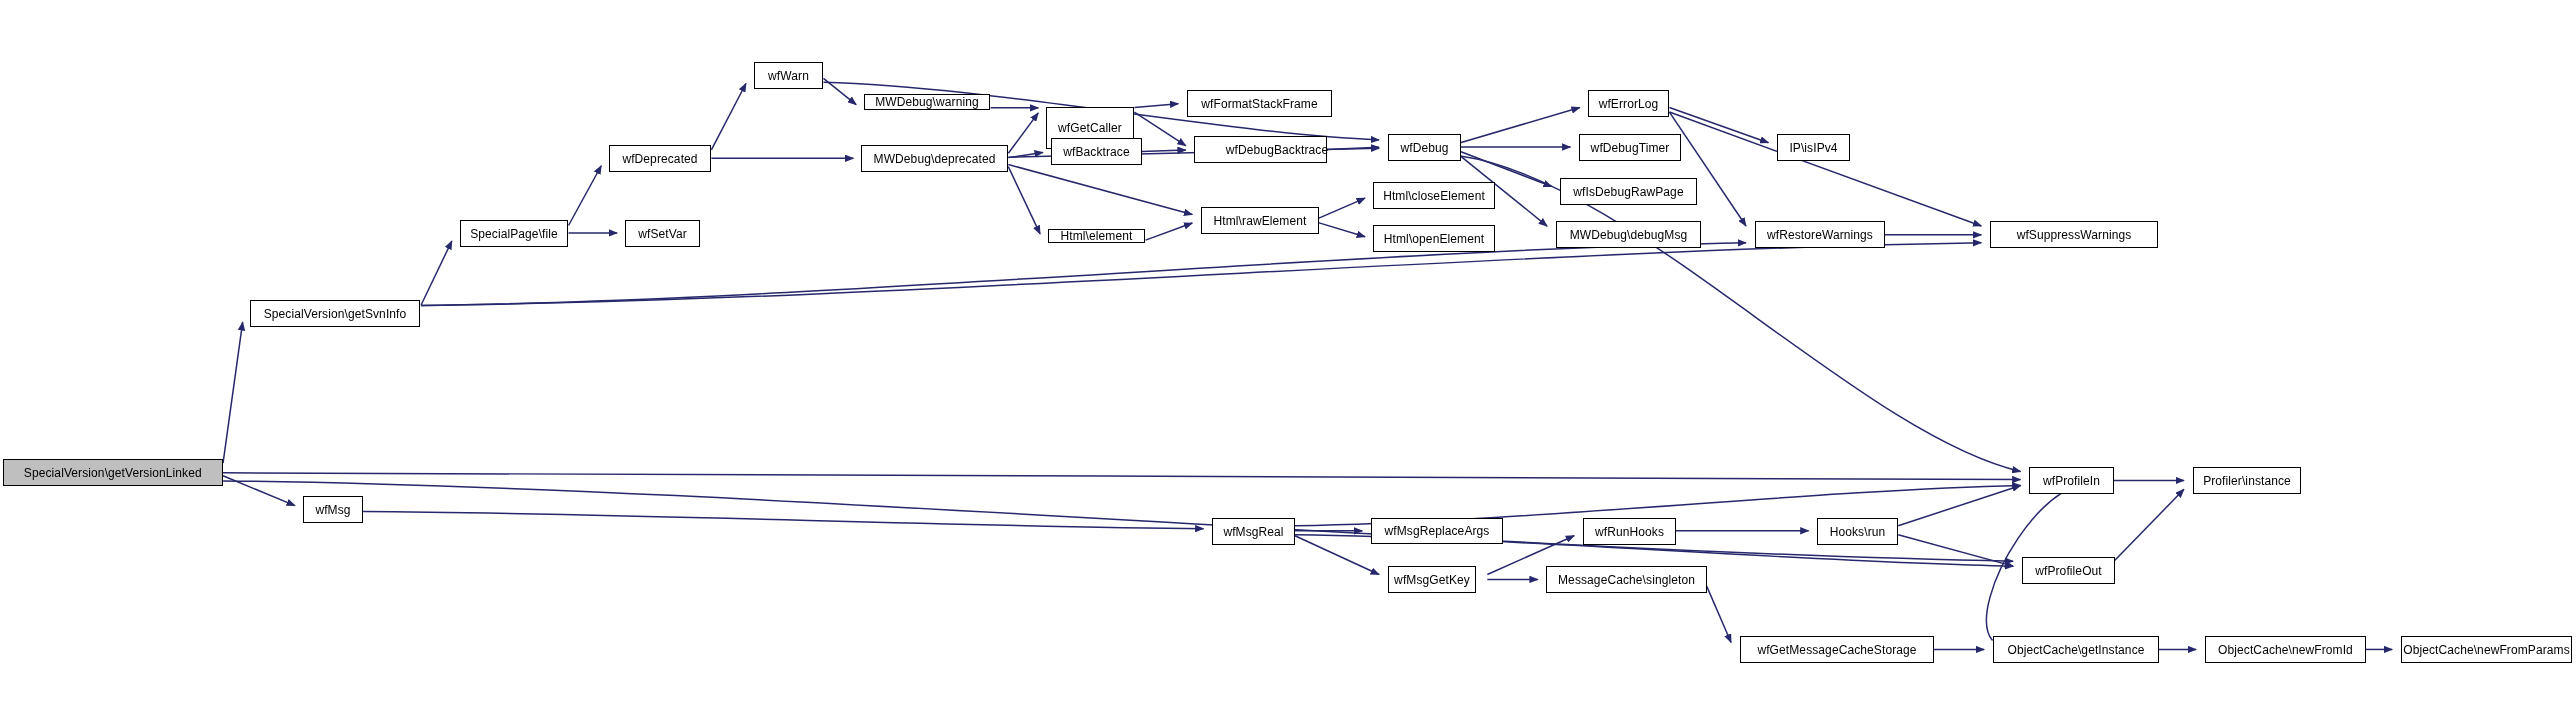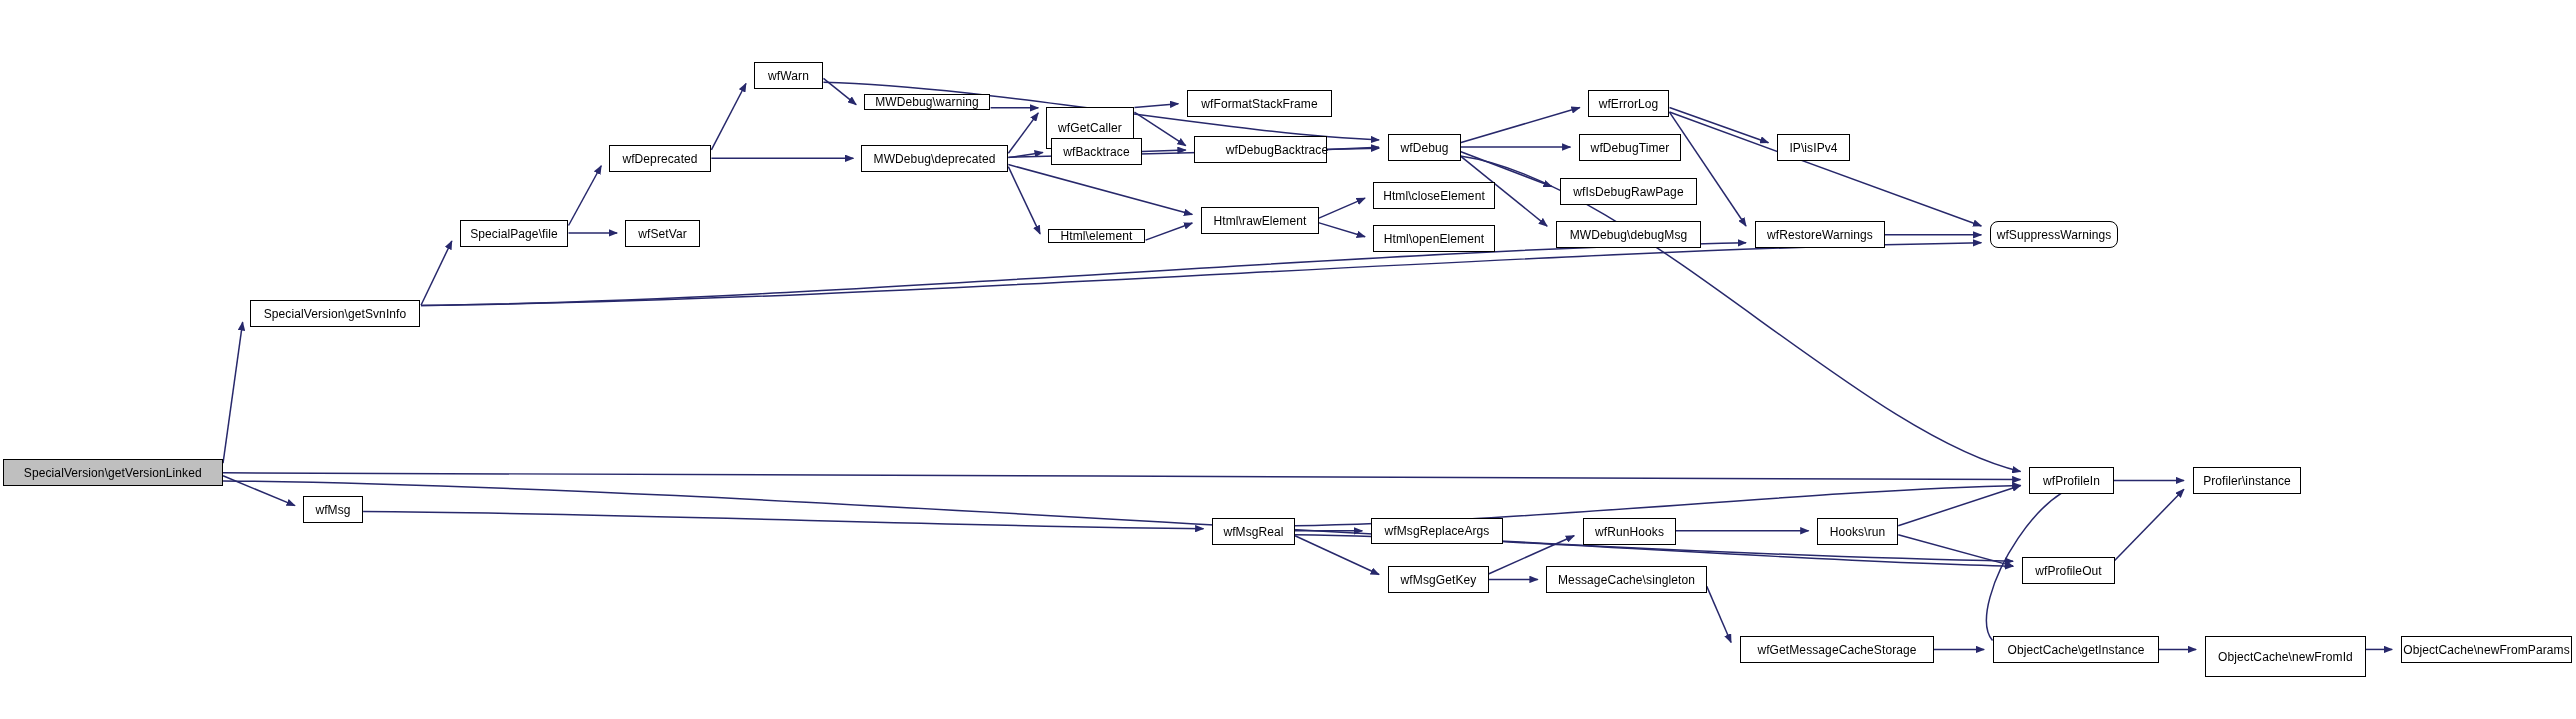--- a/index.html
+++ b/index.html
@@ -179,30 +179,30 @@
       </div>
       <div class="gnode" style="left: 1556px; top: 221px; width: 145px; height: 27px;">
         <span class="nlabel">MWDebug\debugMsg</span>
       </div>
       <div class="gnode" style="left: 1777px; top: 134px; width: 73px; height: 27px;">
         <span class="nlabel">IP\isIPv4</span>
       </div>
       <div class="gnode" style="left: 1755px; top: 221px; width: 130px; height: 27px;">
         <span class="nlabel">wfRestoreWarnings</span>
       </div>
-      <div class="gnode" style="left: 1990px; top: 221px; width: 128px; height: 27px; border-radius: 8px;">
+      <div class="gnode" style="left: 1990px; top: 221px; width: 168px; height: 27px;">
         <span class="nlabel">wfSuppressWarnings</span>
       </div>
       <div class="gnode" style="left: 1212px; top: 518px; width: 83px; height: 27px;">
         <span class="nlabel">wfMsgReal</span>
       </div>
       <div class="gnode" style="left: 1371px; top: 518px; width: 132px; height: 26px;">
         <span class="nlabel">wfMsgReplaceArgs</span>
       </div>
-      <div class="gnode" style="left: 1388px; top: 566px; width: 101px; height: 27px;">
+      <div class="gnode" style="left: 1388px; top: 566px; width: 88px; height: 27px;">
         <span class="nlabel">wfMsgGetKey</span>
       </div>
       <div class="gnode" style="left: 1546px; top: 566px; width: 161px; height: 27px;">
         <span class="nlabel">MessageCache\singleton</span>
       </div>
       <div class="gnode" style="left: 1583px; top: 518px; width: 93px; height: 27px;">
         <span class="nlabel">wfRunHooks</span>
       </div>
       <div class="gnode" style="left: 1817px; top: 518px; width: 81px; height: 27px;">
         <span class="nlabel">Hooks\run</span>
@@ -215,21 +215,21 @@
       </div>
       <div class="gnode" style="left: 2193px; top: 467px; width: 108px; height: 27px;">
         <span class="nlabel">Profiler\instance</span>
       </div>
       <div class="gnode" style="left: 1740px; top: 636px; width: 194px; height: 27px;">
         <span class="nlabel">wfGetMessageCacheStorage</span>
       </div>
       <div class="gnode" style="left: 1993px; top: 636px; width: 166px; height: 27px;">
         <span class="nlabel">ObjectCache\getInstance</span>
       </div>
-      <div class="gnode" style="left: 2205px; top: 636px; width: 161px; height: 41px;">
+      <div class="gnode" style="left: 2205px; top: 636px; width: 161px; height: 27px;">
         <span class="nlabel">ObjectCache\newFromId</span>
       </div>
       <div class="gnode" style="left: 2401px; top: 636px; width: 171px; height: 27px;">
         <span class="nlabel">ObjectCache\newFromParams</span>
       </div>
     </div>
 </div>
 
 
 </body></html>

